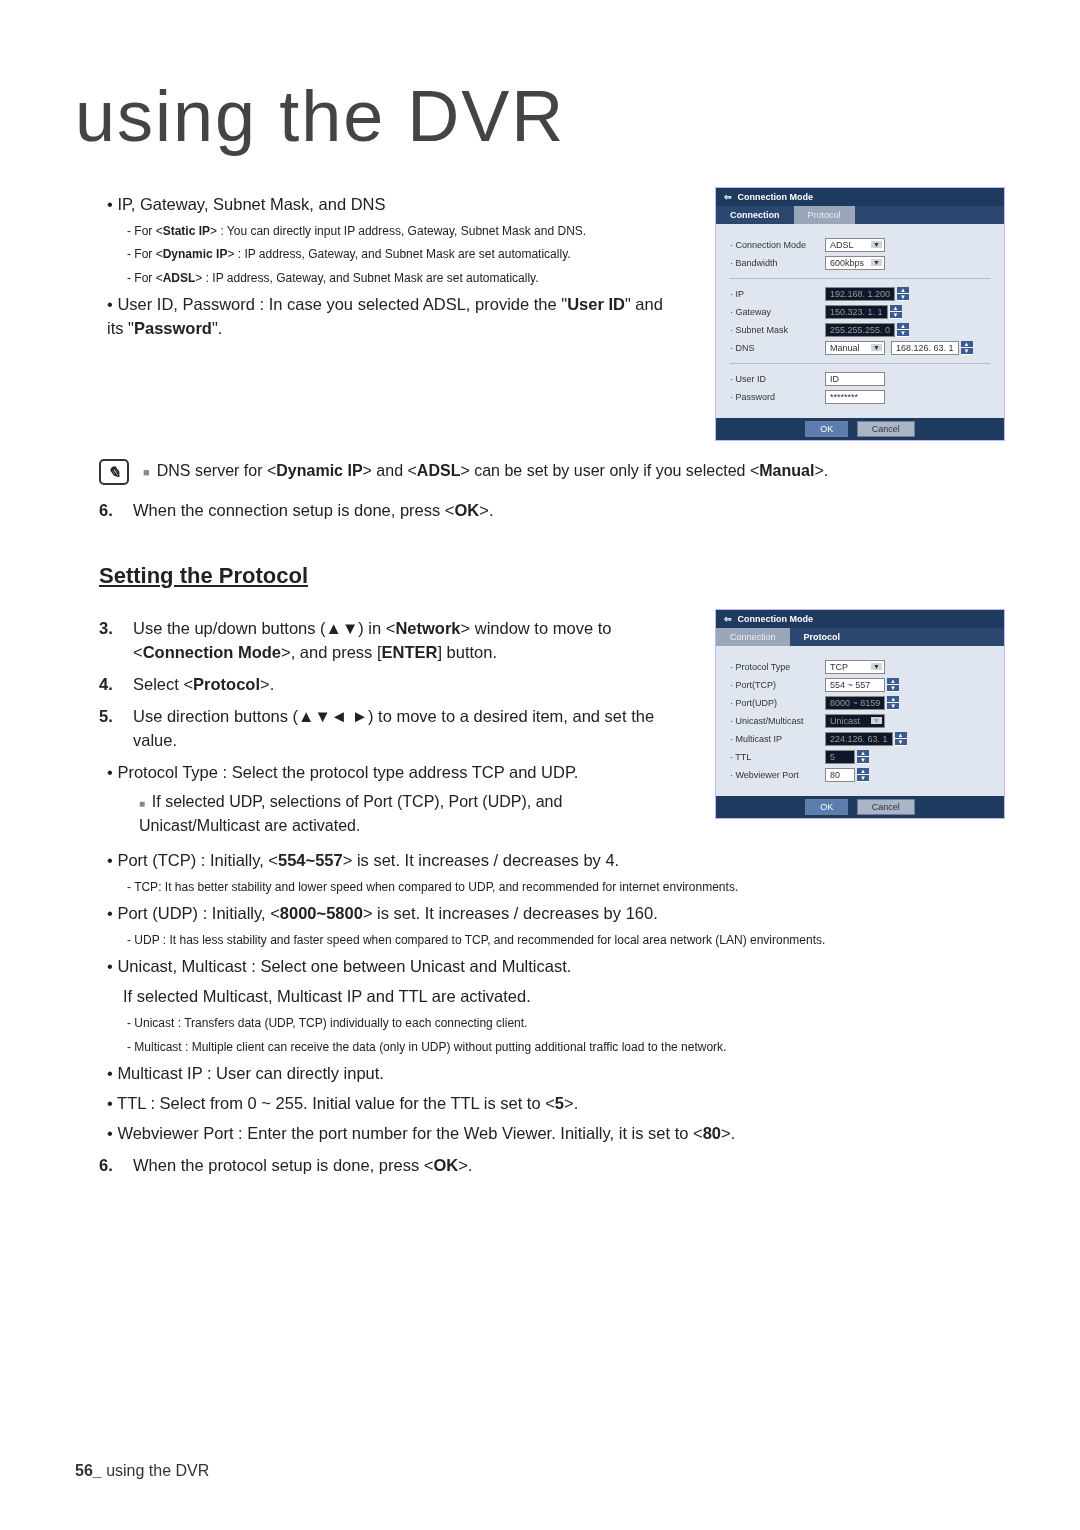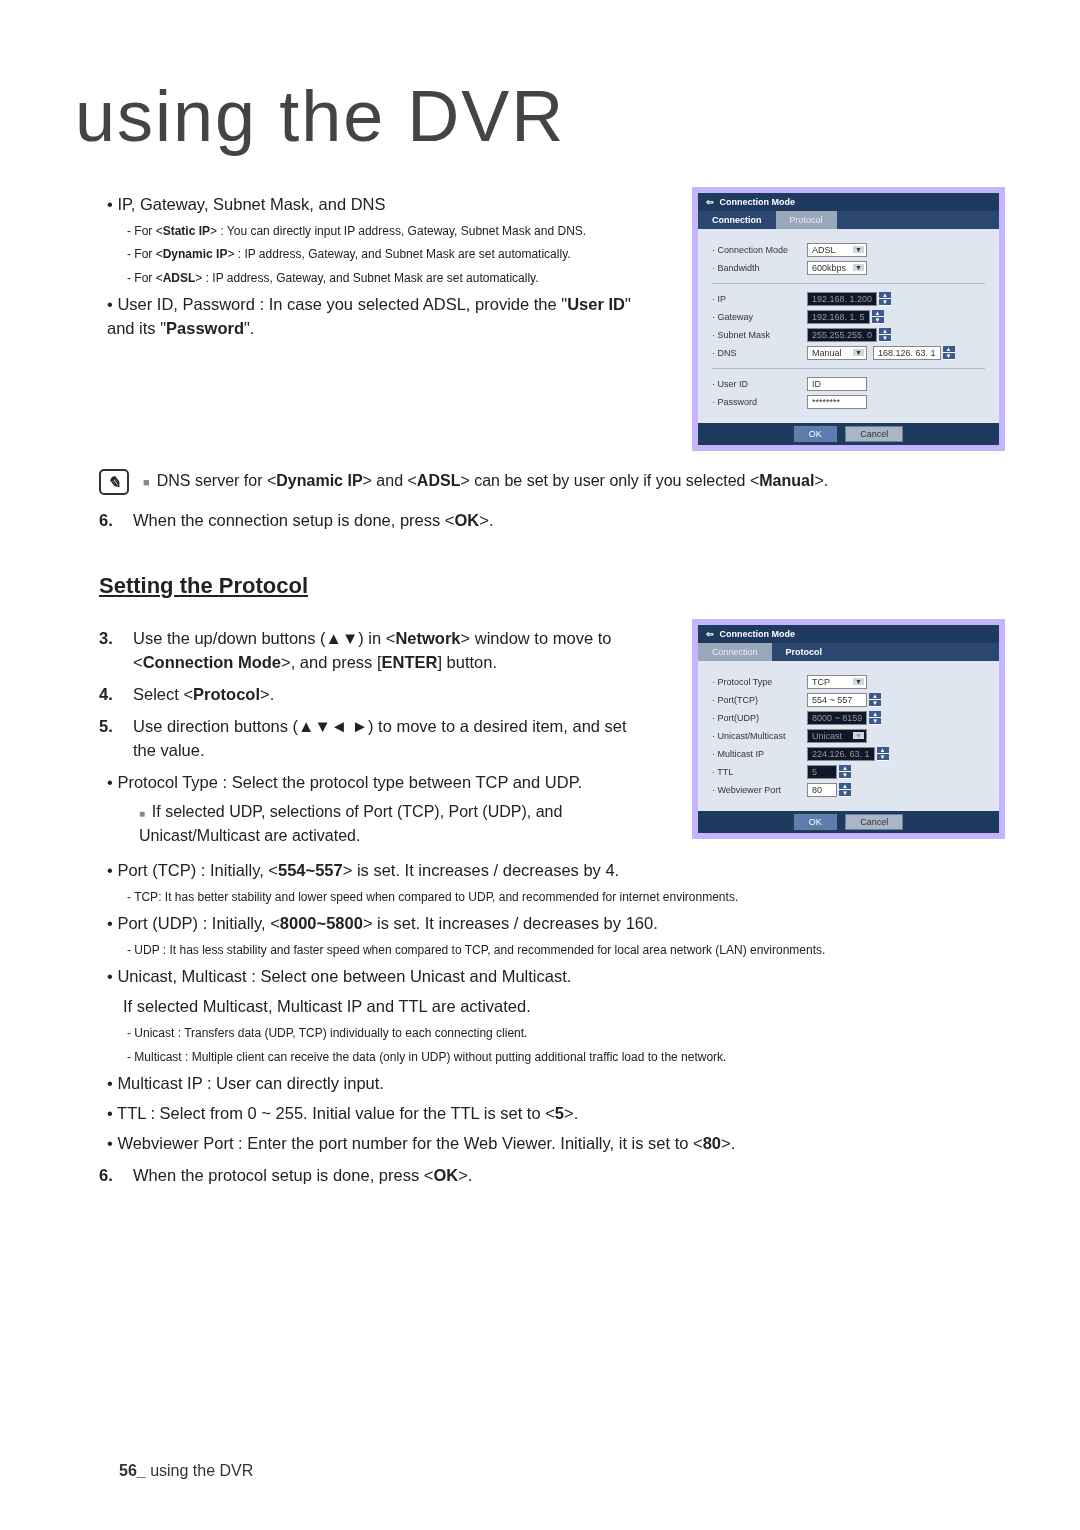--- a/index.html
+++ b/index.html
@@ -60,24 +60,24 @@
   .num-step .num { font-weight: bold; min-width:22px; }
   .num-step .txt { flex:1; }
 
   .subhead { font-size: 22px; font-weight: bold; margin: 40px 0 20px 24px; text-decoration: underline; }
 
   .sub-note { margin: 6px 0 6px 64px; font-size: 16px; line-height: 1.45; color:#222; }
   .sub-note::before { content: "■ "; font-size: 10px; color:#888; margin-right:4px; }
 
   
   .dialog {
-    width: 313px;
+    width: 290px;
     font-size: 9px;
     color:#fff;
-    border:6px solid #c4b5fd;
+    border:1px solid #c4b5fd;
   }
   .dialog-titlebar {
     background: #1f3a5f;
     padding: 4px 8px;
     font-weight: bold;
   }
   .dialog-tabs {
     display: flex;
     background: #2b4770;
   }
@@ -119,21 +119,21 @@
     background:#1f3a5f; padding:6px; text-align:center;
   }
   .dbtn {
     background:#aab6c7; color:#333; border:1px solid #6d7d95;
     padding:2px 14px; font-size:9px; margin:0 3px;
   }
   .dbtn.primary { background:#5b7db0; color:#fff; }
 
   .footer {
     position:absolute; bottom:50px; left:75px;
-    font-size:16px; color:#333;margin-left:44px;
+    font-size:16px; color:#333;
   }
   .footer .pn { font-weight:bold; }
 </style>
 </head>
 <body>
 
 <div class="page">
   <h1 class="page-title">using the DVR</h1>
 
   <div class="two-col">
@@ -176,21 +176,21 @@
           <div class="drow">
             <span class="lab">IP</span>
             <span class="fld gray">192.168. 1.200</span>
             <span class="spinbtn">
                 <span>▲</span>
                 <span>▼</span>
               </span>
           </div>
           <div class="drow">
             <span class="lab">Gateway</span>
-            <span class="fld gray">192.168. 1. 5</span>
+            <span class="fld gray">150.323. 1. 1</span>
             <span class="spinbtn">
                 <span>▲</span>
                 <span>▼</span>
               </span>
           </div>
           <div class="drow">
             <span class="lab">Subnet Mask</span>
             <span class="fld gray">255.255.255. 0</span>
             <span class="spinbtn">
                 <span>▲</span>
@@ -252,21 +252,21 @@
       <div class="num-step">
         <span class="num">4.</span>
         <span class="txt">
           <span>Select &lt;</span><b>Protocol</b><span>&gt;.</span>
         </span>
       </div>
       <div class="num-step">
         <span class="num">5.</span>
         <span class="txt">Use direction buttons (▲▼◄ ►) to move to a desired item, and set the value.</span>
       </div>
-      <div class="bullet-l1">Protocol Type : Select the protocol type between TCP and UDP.</div>
+      <div class="bullet-l1">Protocol Type : Select the protocol type address TCP and UDP.</div>
       <div class="sub-note">If selected UDP, selections of Port (TCP), Port (UDP), and Unicast/Multicast are activated.</div>
     </div>
 
     <div class="right">
 
       <div class="dialog">
         <div class="dialog-titlebar">
           <span style="margin-right:6px;">⇦</span><span>Connection Mode</span>
         </div>
         <div class="dialog-tabs">

